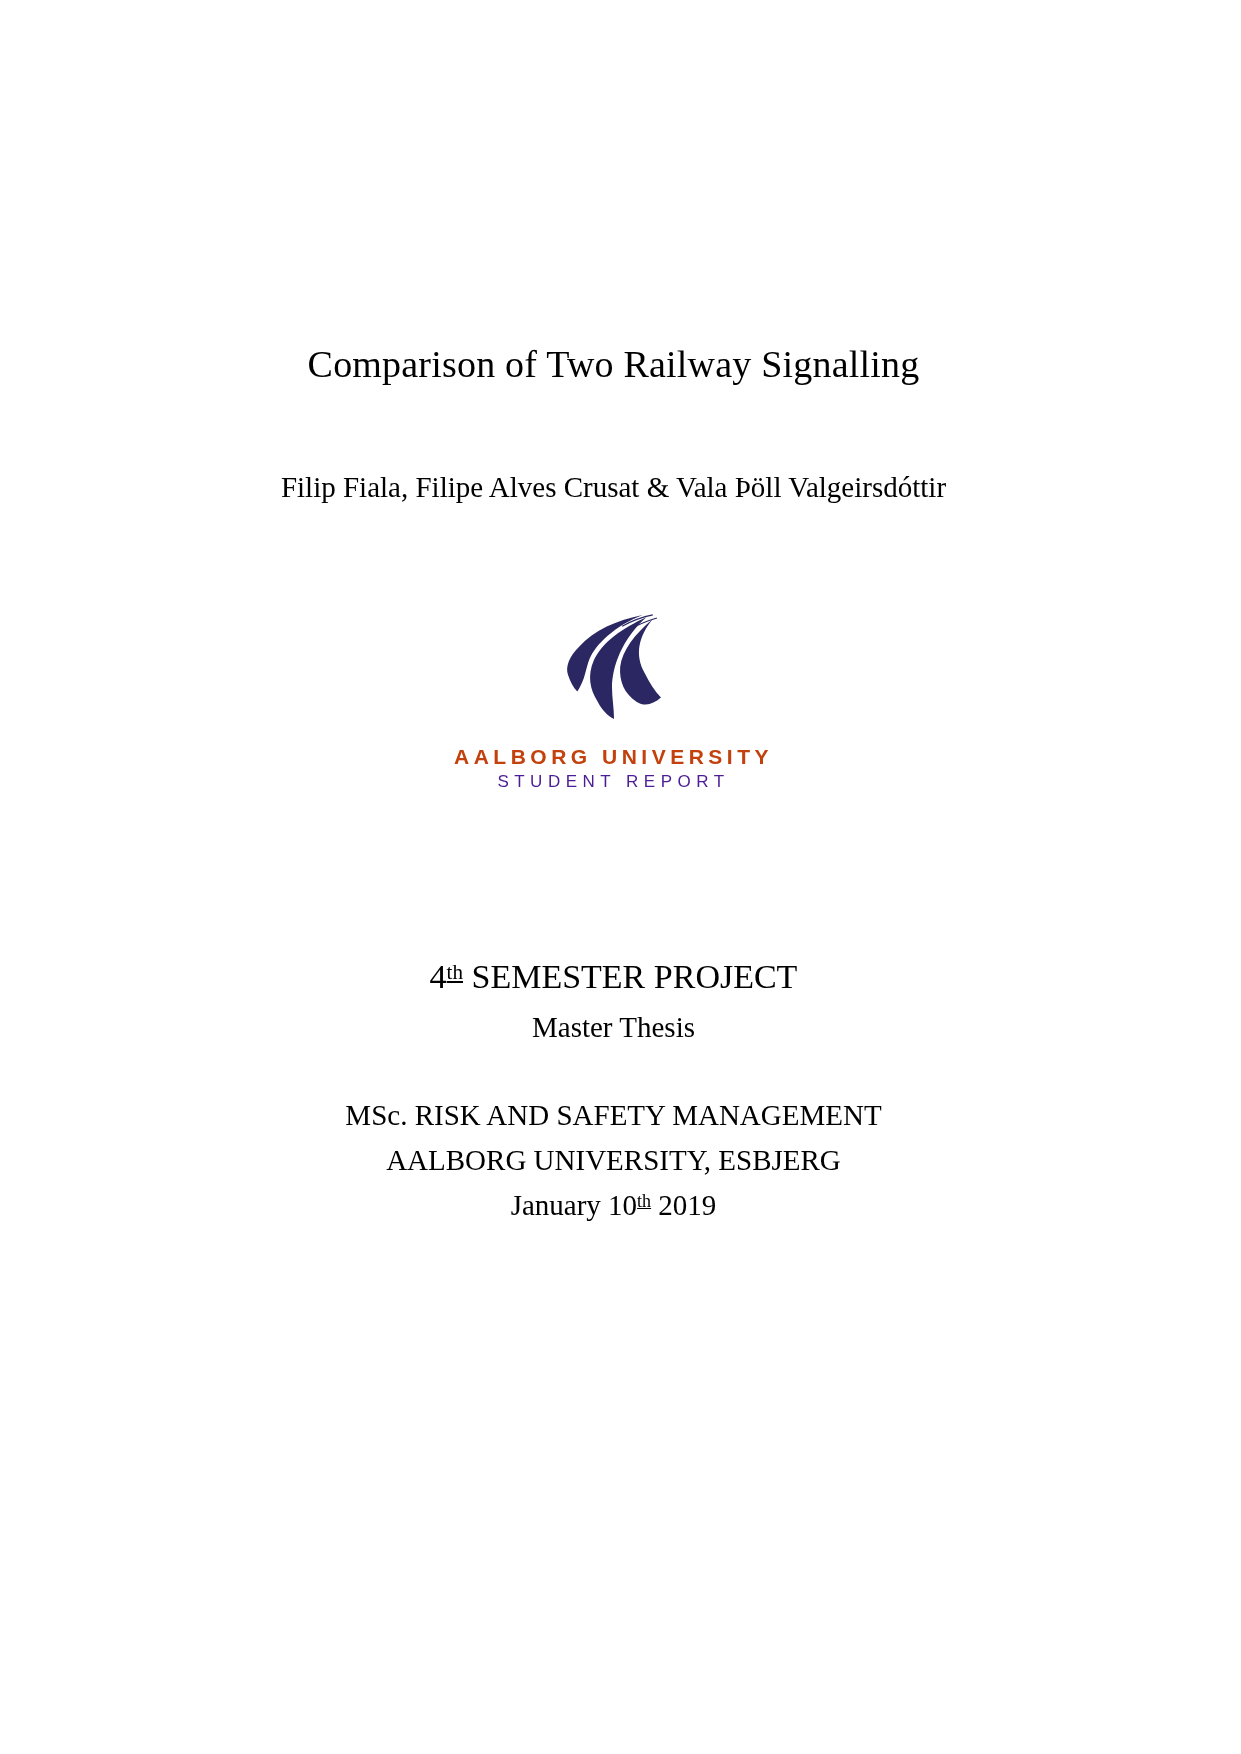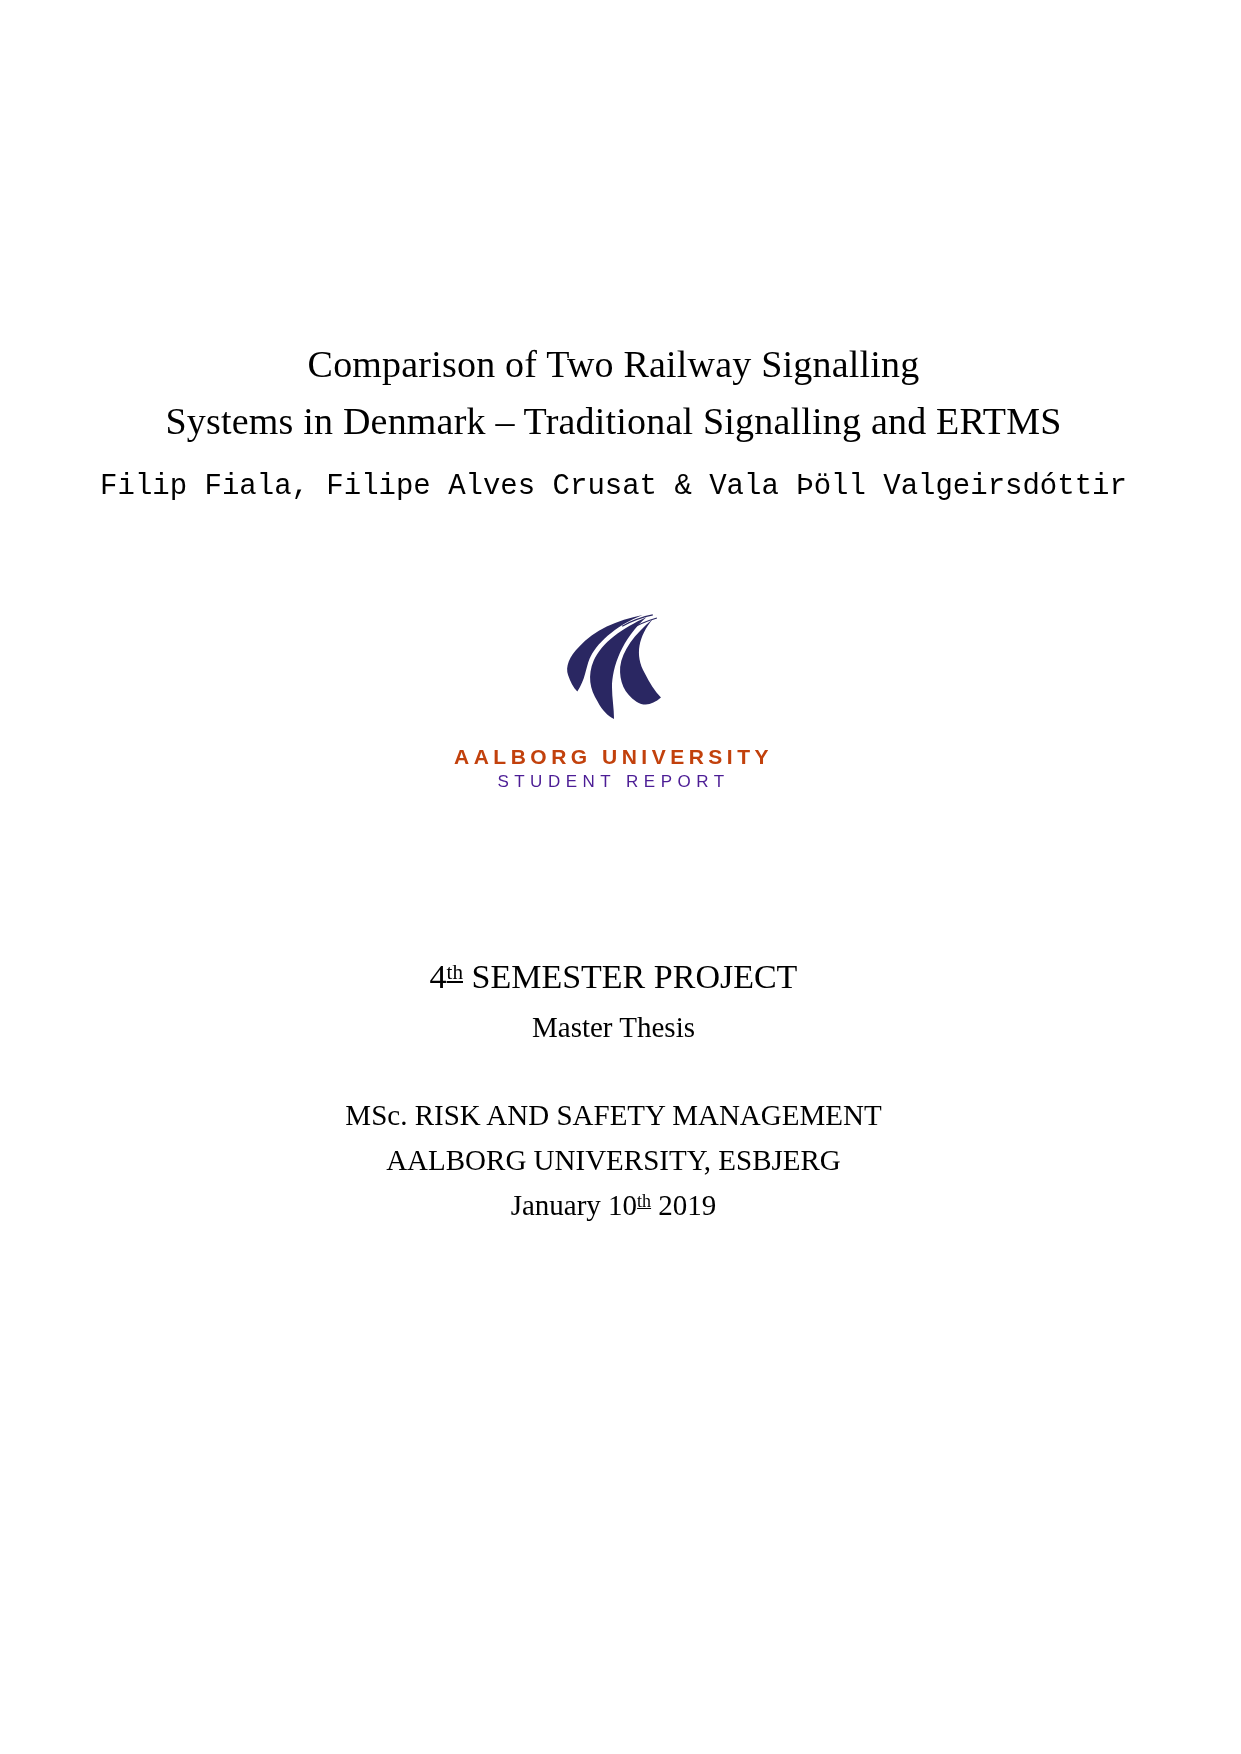--- a/index.html
+++ b/index.html
@@ -23,21 +23,20 @@
     font-size: 38px;
     line-height: 57px;
     font-weight: 400;
     letter-spacing: 0.2px;
     margin-top: 28px;
   }
   .authors-line {
     top: 469px;
     font-size: 29px;
     line-height: 36px;
-    font-family: Liberation Mono, monospace;
   }
   .logo-mark {
     position: absolute;
     left: 561px;
     top: 613px;
     width: 102px;
     height: 110px;
   }
   .logo-wordmark {
     top: 745px;
@@ -79,21 +78,20 @@
     text-decoration: underline;
   }
 </style>
 </head>
 <body>
 
 <div class="page">
 
   <div class="centered title-block">
     <div>Comparison of Two Railway Signalling</div>
-    <div>Systems in Denmark – Traditional Signalling and ERTMS</div>
   </div>
 
   <div class="centered authors-line">Filip Fiala, Filipe Alves Crusat &amp; Vala Þöll Valgeirsdóttir</div>
 
   <svg class="logo-mark" viewBox="0 0 100 106" xmlns="http://www.w3.org/2000/svg" aria-hidden="true">
     <g fill="#2a2762">
       <path d="M 80 1
                C 55 6, 32 16, 18 32
                C 8 42, 4 52, 7 60
                C 9 66, 12 72, 16 76

